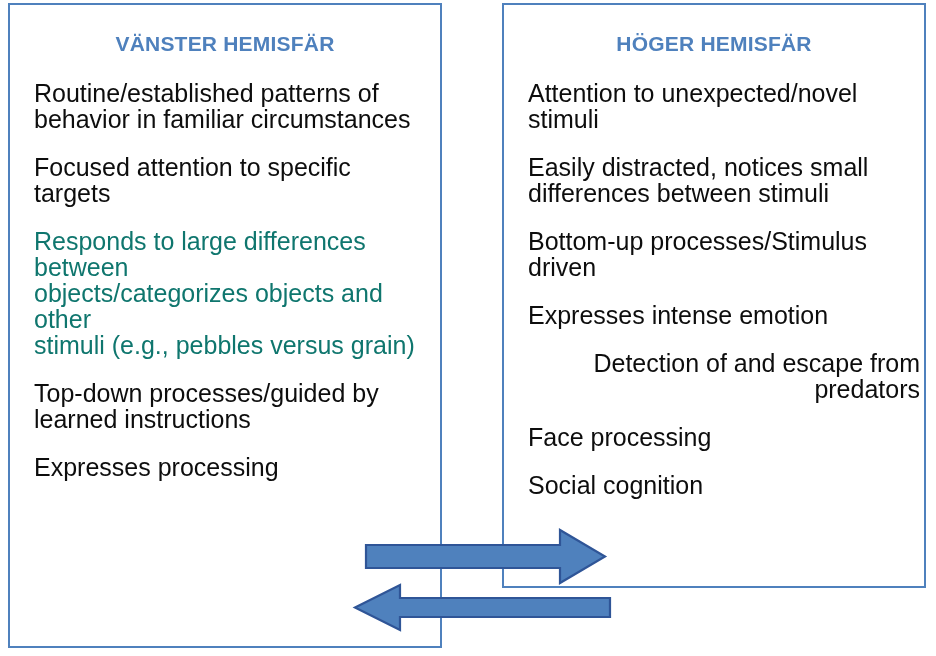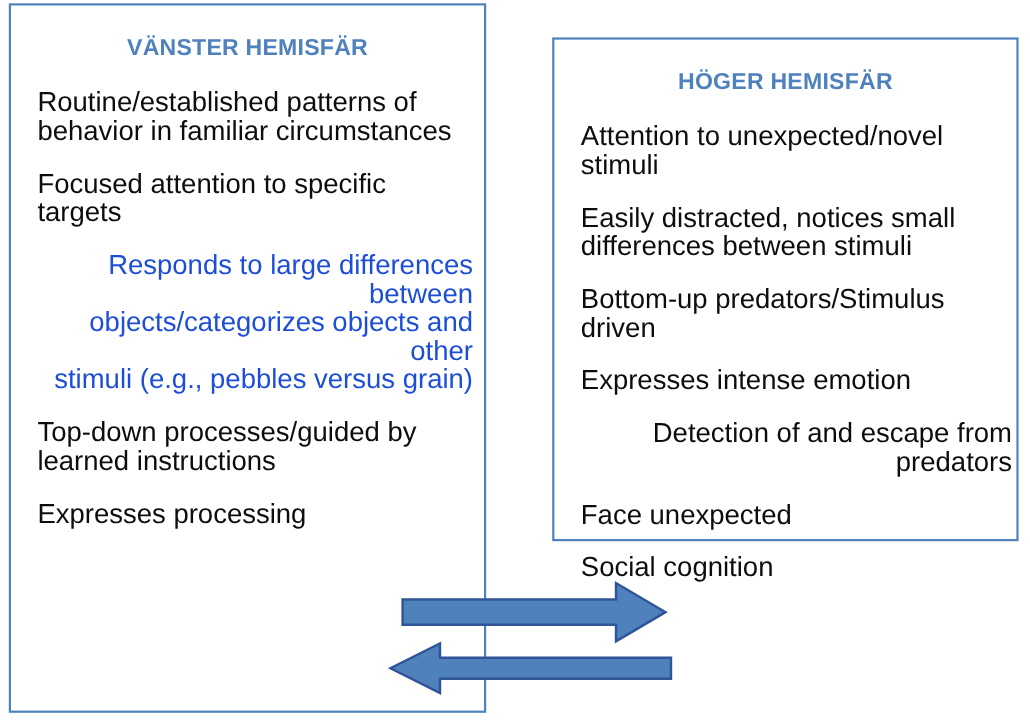--- a/index.html
+++ b/index.html
@@ -30,22 +30,21 @@
   #panel-left {
     left: 8px;
     top: 3px;
     width: 434px;
     height: 645px;
   }
   #panel-right {
     left: 502px;
     top: 3px;
     width: 424px;
-    height: 458px;
-    margin-top: 31px;
+    height: 585px;
   }
 
   .panel-title {
     position: absolute;
     left: 0;
     width: 100%;
     text-align: center;
     font-size: 21px;
     font-weight: bold;
     color: #4f81bd;
@@ -95,39 +94,39 @@
 <body>
 
 <div id="canvas" style="background: rgb(255, 255, 255);">
 
   <div class="panel" id="panel-left" style="border-color: rgb(79, 129, 189);">
     <div class="panel-title" style="color: rgb(79, 129, 189);">VÄNSTER HEMISFÄR</div>
     <ul class="item-list" id="left-items">
         <li class="item" style="color: rgb(13, 13, 13);">Routine/established patterns of
 behavior in familiar circumstances</li>
         <li class="item" style="color: rgb(13, 13, 13);">Focused attention to specific targets</li>
-        <li class="item" style="color: #1d4ed8; text-align: right;">Responds to large differences between
+        <li class="item" style="color: #0f766e;">Responds to large differences between
 objects/categorizes objects and other
 stimuli (e.g., pebbles versus grain)</li>
         <li class="item" style="color: rgb(13, 13, 13);">Top-down processes/guided by
 learned instructions</li>
         <li class="item" style="color: rgb(13, 13, 13);">Expresses processing</li>
       </ul>
   </div>
 
   <div class="panel" id="panel-right" style="border-color: rgb(79, 129, 189);">
     <div class="panel-title" style="color: rgb(79, 129, 189);">HÖGER HEMISFÄR</div>
     <ul class="item-list" id="right-items">
         <li class="item" style="color: rgb(13, 13, 13);">Attention to unexpected/novel stimuli</li>
         <li class="item" style="color: rgb(13, 13, 13);">Easily distracted, notices small
 differences between stimuli</li>
-        <li class="item" style="color: rgb(13, 13, 13);">Bottom-up predators/Stimulus driven</li>
+        <li class="item" style="color: rgb(13, 13, 13);">Bottom-up processes/Stimulus driven</li>
         <li class="item" style="color: rgb(13, 13, 13);">Expresses intense emotion</li>
         <li class="item" style="color: rgb(13, 13, 13); text-align: right;">Detection of and escape from predators</li>
-        <li class="item" style="color: rgb(13, 13, 13);">Face unexpected</li>
+        <li class="item" style="color: rgb(13, 13, 13);">Face processing</li>
         <li class="item" style="color: rgb(13, 13, 13);">Social cognition</li>
       </ul>
   </div>
 
   <div class="arrow-layer">
     <svg width="936" height="656" viewBox="0 0 936 656" xmlns="http://www.w3.org/2000/svg">
 
       <polygon points="366,545 560,545 560,530 605,556.5 560,583 560,568 366,568" fill="#4f81bd" stroke="#2f5597" stroke-width="2.2" stroke-linejoin="miter"></polygon>
 
       <polygon points="610,598 400,598 400,585 355,607.5 400,630 400,617 610,617" fill="#4f81bd" stroke="#2f5597" stroke-width="2.2" stroke-linejoin="miter"></polygon>

